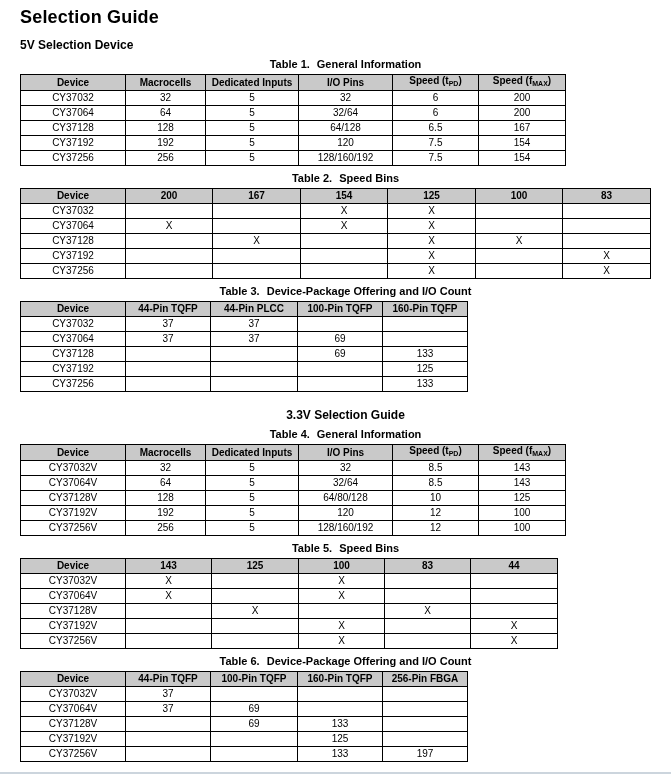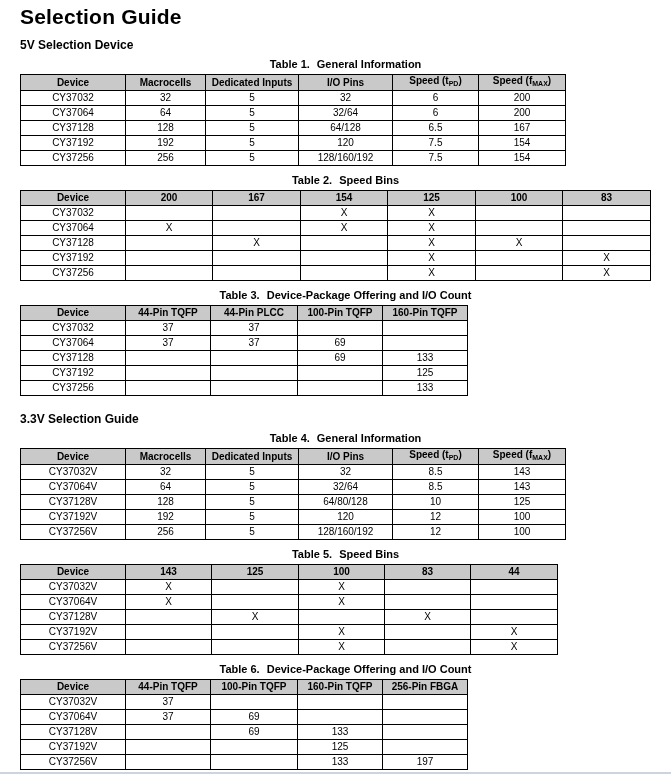--- a/index.html
+++ b/index.html
@@ -13,44 +13,44 @@
     position: relative;
     overflow: hidden;
     font-family: "Liberation Sans", sans-serif;
     color: #000;
     -webkit-font-smoothing: antialiased;
   }
   .content {
     padding: 8px 0 0 20px;
   }
   .page-title {
-    font-size: 21px;
+    font-size: 18px;
     font-weight: bold;
     line-height: 18px;
     letter-spacing: 0.2px;
   }
   .section-heading {
     font-size: 12px;
     font-weight: bold;
     line-height: 14px;
     margin-top: 12px;
   }
   .section-heading.second {
     margin-top: 16px;
+    text-align: center;
   }
   .table-caption {
     font-size: 11px;
     font-weight: bold;
     line-height: 13px;
     margin-top: 6px;
     margin-bottom: 3px;
     text-align: center;
   }
   .table-caption.gap {
-    margin-top: 8px;
   }
   .cap-title {
     margin-left: 7px;
   }
   table {
     border-collapse: collapse;
     table-layout: fixed;
     border: 1px solid #000;
   }
   th, td {

